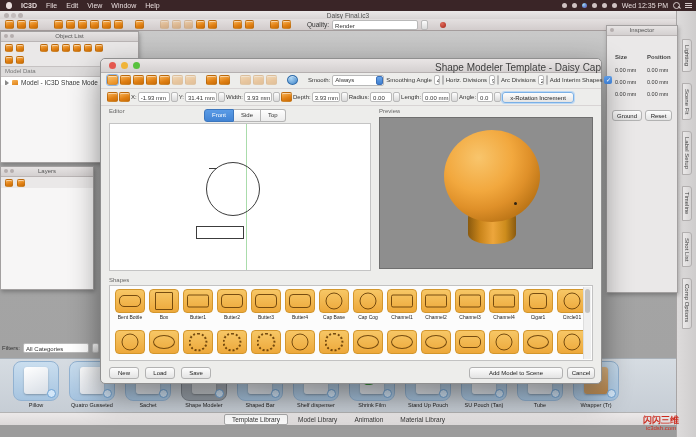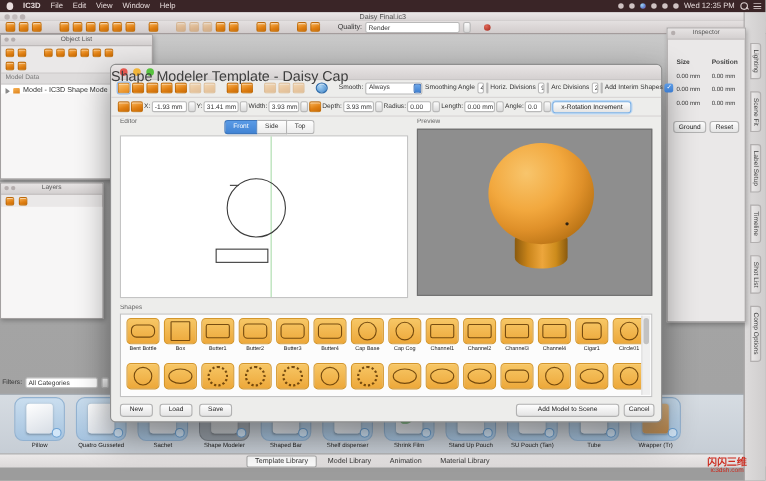--- a/index.html
+++ b/index.html
@@ -93,21 +93,21 @@
   #inspector .hdr{position:absolute;font-size:6px;color:#444;font-weight:bold;}
   #inspector .val{position:absolute;font-size:5.5px;color:#333;}
   .btn{background:linear-gradient(#fdfdfd,#e4e4e4);border:1px solid #b2b2b2;border-radius:3px;
        font-size:6px;color:#222;text-align:center;height:11px;line-height:10px;box-sizing:border-box;}
 
   
   #dialog{left:100px;top:58px;width:500px;height:324px;background:#ededEB;border:1px solid #8f8f8f;
           border-radius:5px;box-shadow:0 12px 30px rgba(0,0,0,.45);z-index:10;}
   #dlgtitle{position:absolute;left:0;top:0;right:0;height:13px;background:linear-gradient(#e9e5e5,#d4d0d0);
             border-bottom:1px solid #b5b0b0;border-radius:5px 5px 0 0;}
-  #dlgtitle .t{position:absolute;left:0;right:0;top:3px;text-align:left;font-size:13px;color:#3d3d3d;}
+  #dlgtitle .t{position:absolute;left:0;right:0;top:3px;text-align:right;font-size:10px;color:#3d3d3d;}
   #dlgtitle .dots{position:absolute;left:8px;top:3px;display:flex;gap:5px;}
   #dlgtitle .tl{width:7px;height:7px;}
   .dtb{position:absolute;left:0;right:0;display:flex;align-items:center;gap:2px;padding:0 6px;box-sizing:border-box;}
   #dtb1{top:13px;height:17px;border-bottom:1px solid #d8d4d4;}
   #dtb2{top:30px;height:17px;border-bottom:1px solid #d8d4d4;gap:1px;}
   .oi2{display:inline-block;width:11px;height:10px;border-radius:2px;flex:0 0 auto;
        background:linear-gradient(160deg,#f9b357,#e07f12 60%,#c96d08);
        box-shadow:inset 0 1px 0 rgba(255,255,255,.5);border:1px solid rgba(140,80,10,.35);box-sizing:border-box;}
   .oi2.sel{outline:1px solid #8fb6e6;background:linear-gradient(160deg,#fac16e,#e88a1a);}
   .oi2.dim{opacity:.35;}

